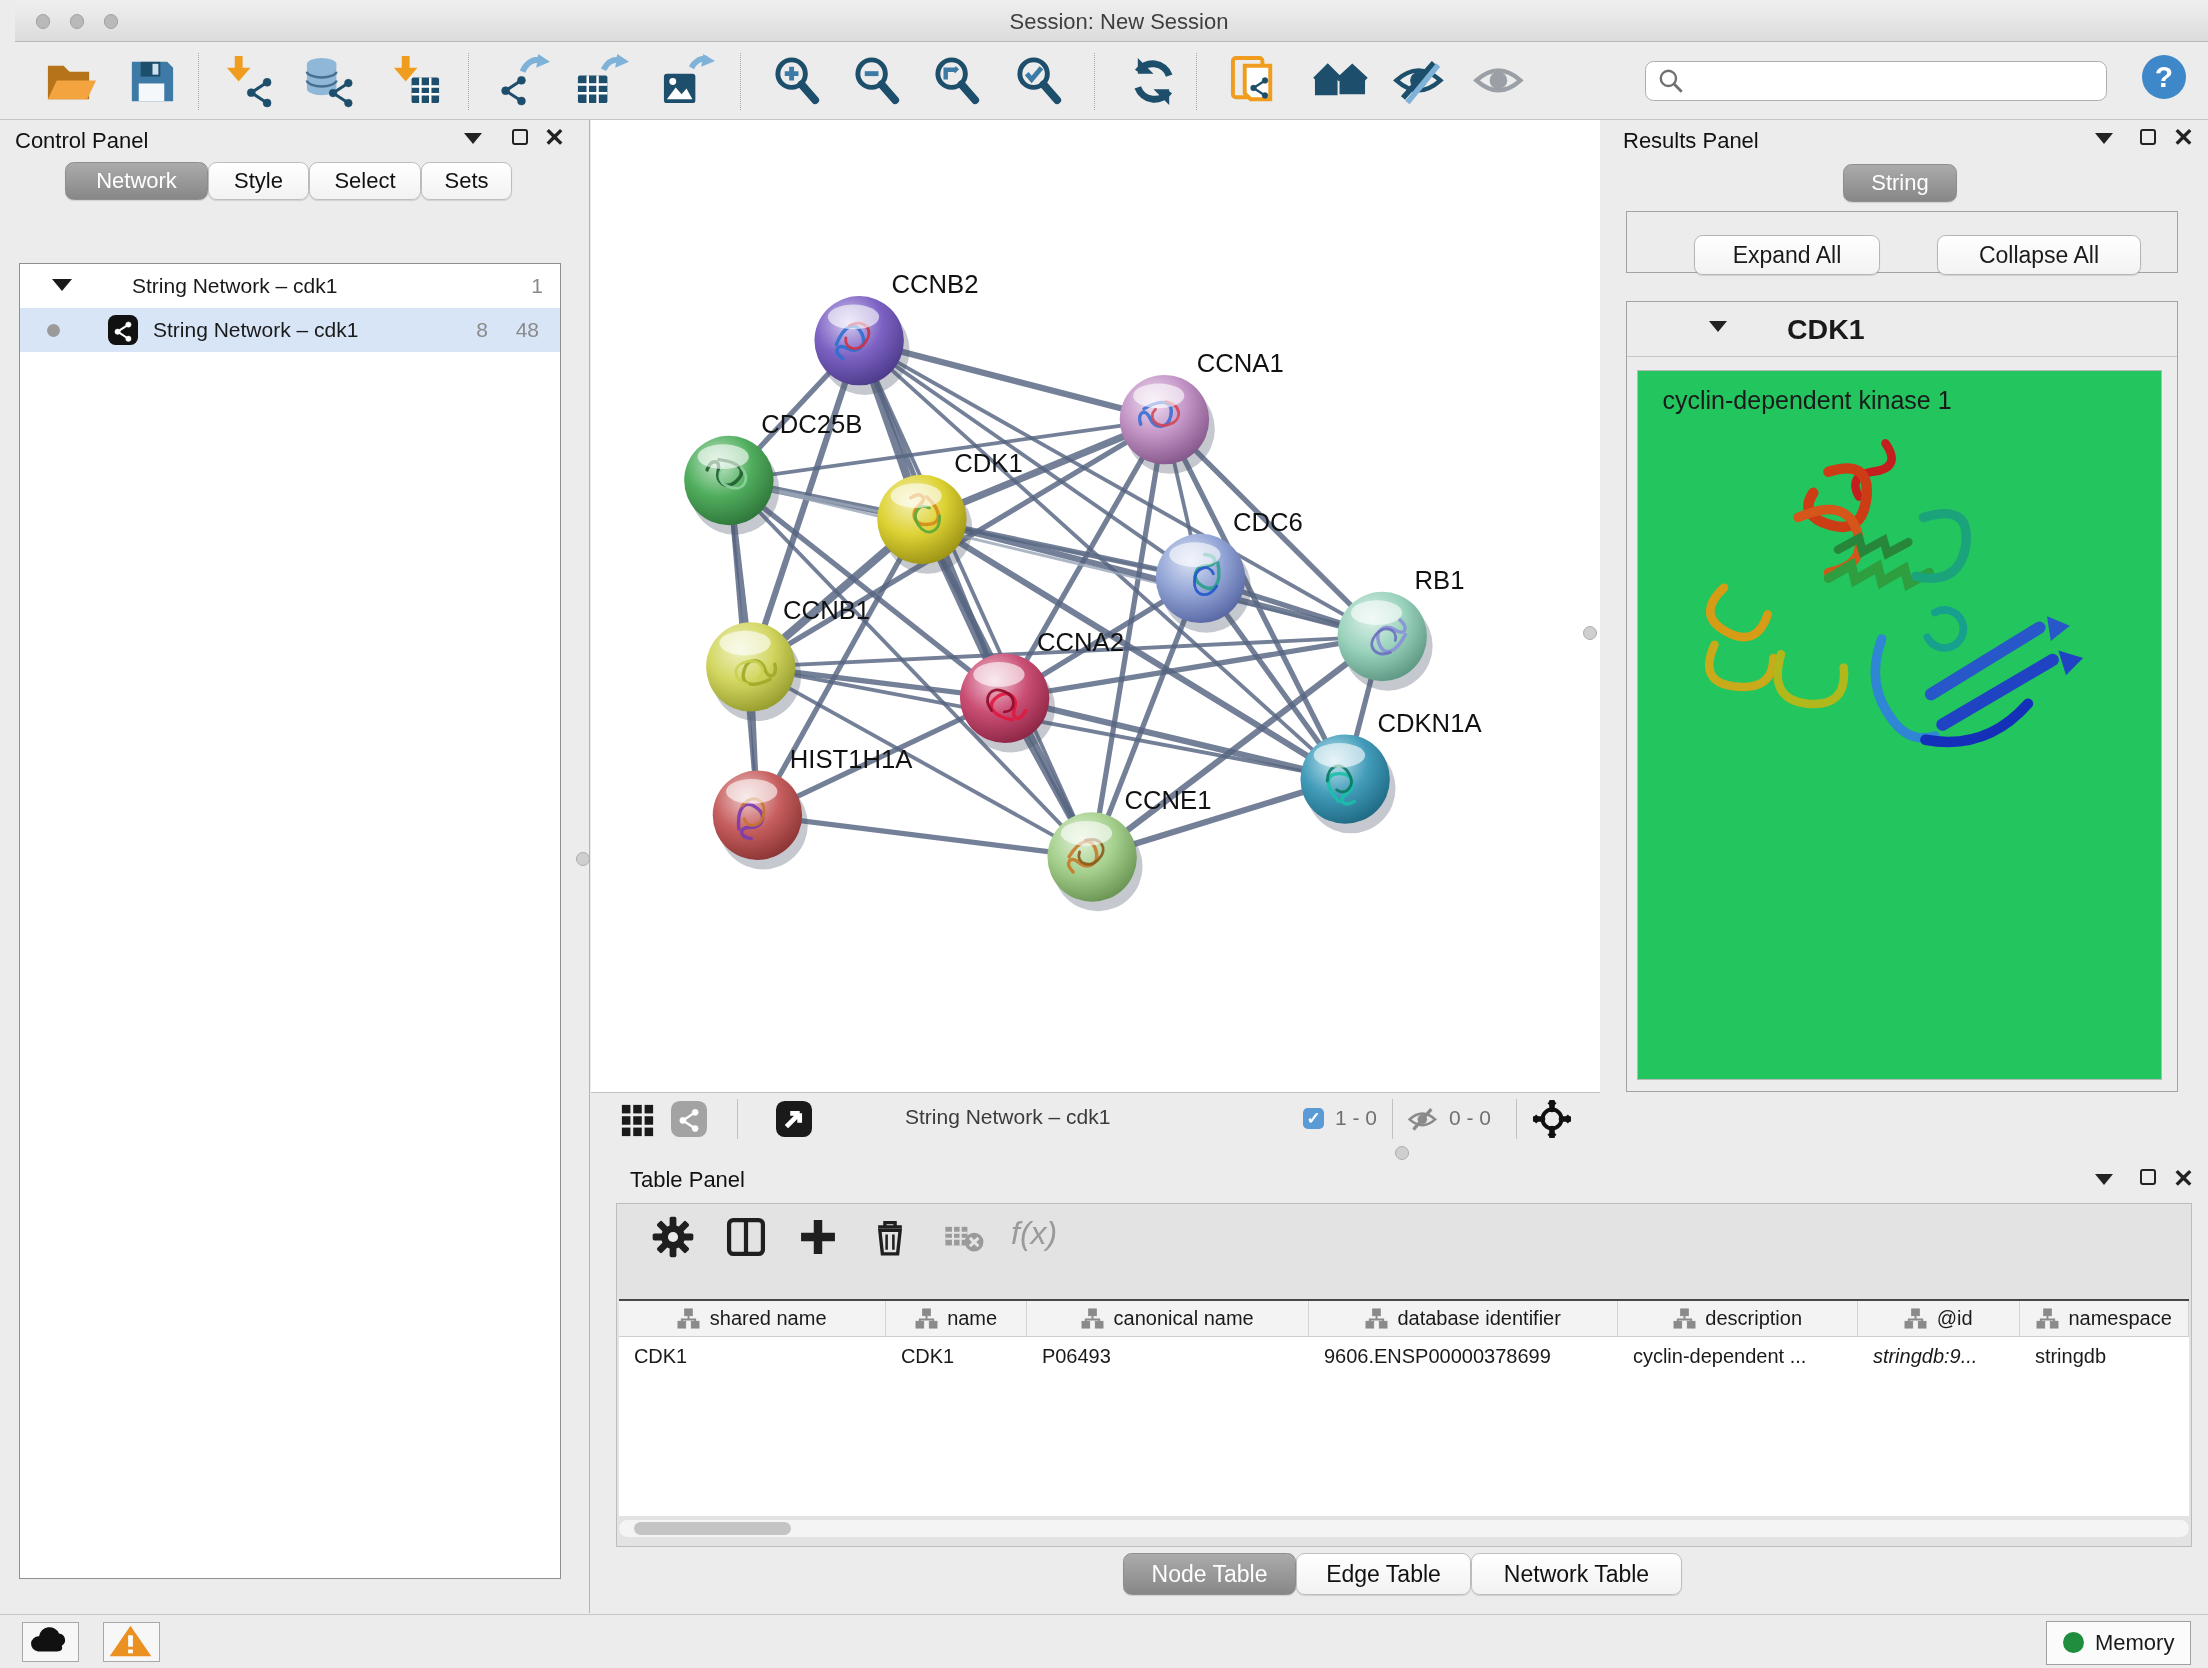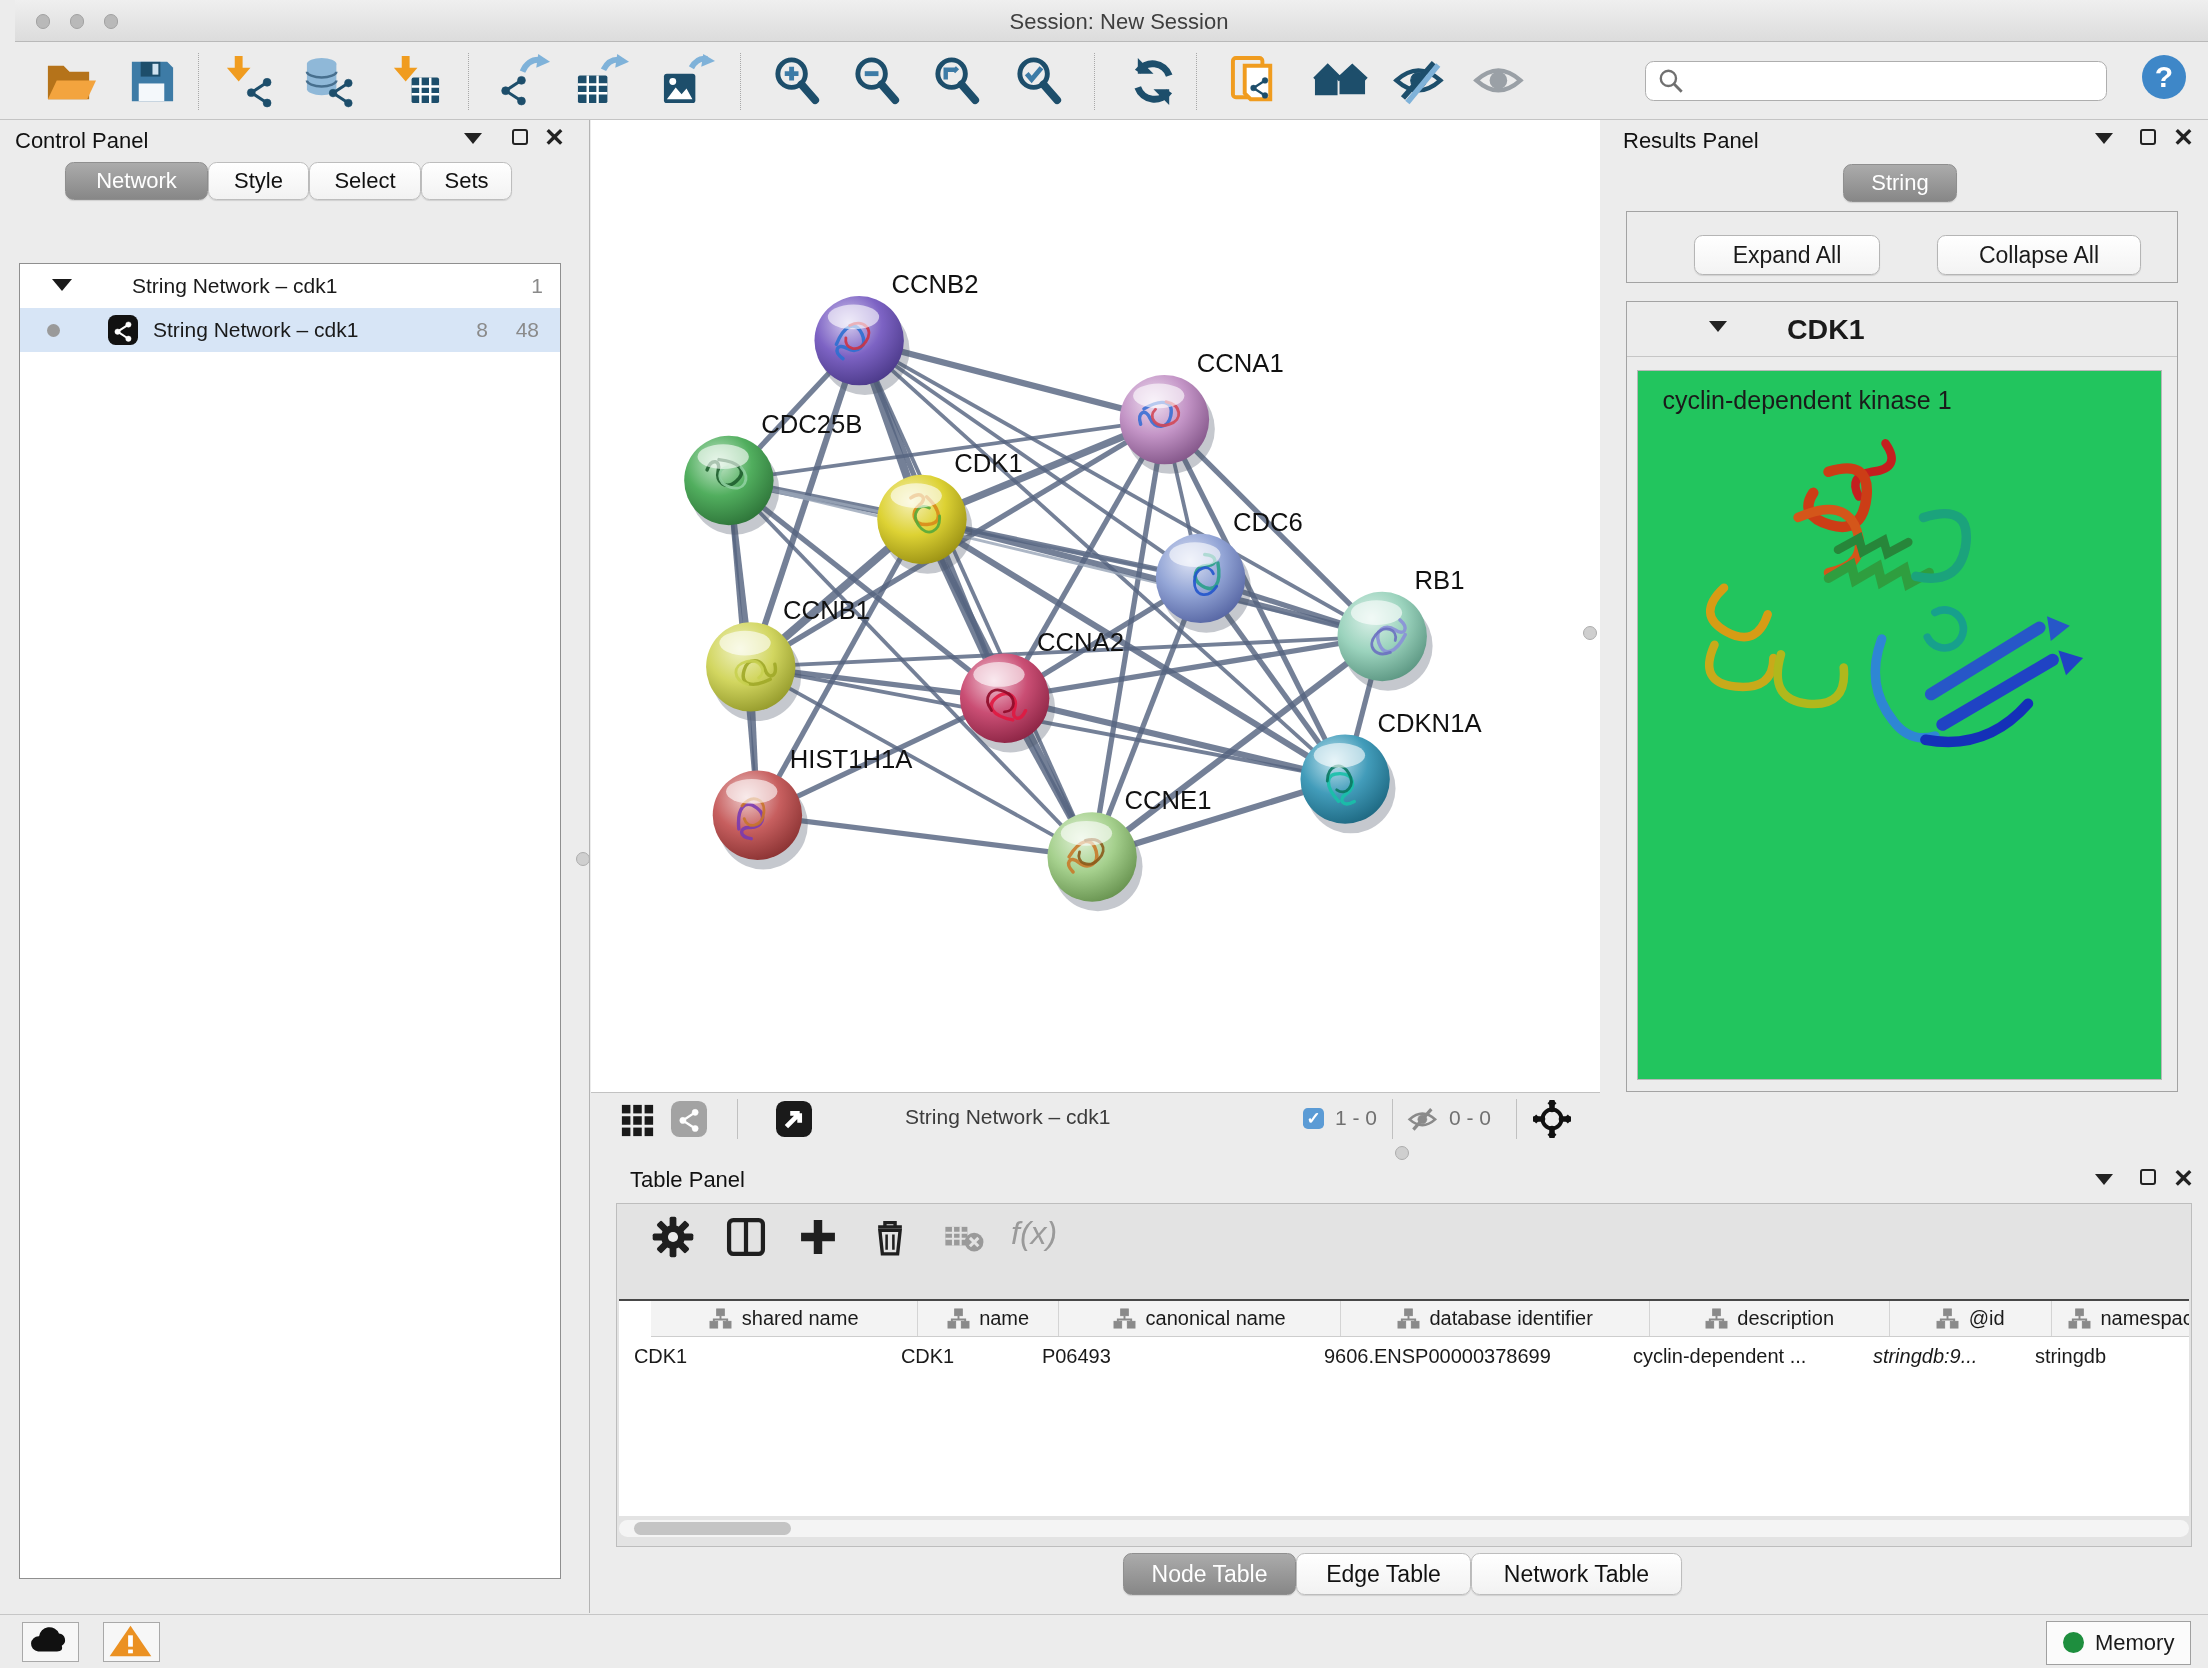--- a/index.html
+++ b/index.html
@@ -85,21 +85,21 @@
   .cl-row{position:absolute;left:34px;width:476px;}
   .cl-label{display:inline-block;width:177px;}
   .cl-link{color:#1616cc;text-decoration:underline;}
 
   
   #table-panel{position:absolute;left:591px;top:1157px;width:1618px;height:457px;}
   #tp-box{position:absolute;left:25px;top:46px;width:1576px;height:344px;background:#e3e3e3;border:1px solid #bdbdbd;}
   .tp-ic{position:absolute;top:11.4px;width:44px;height:44px;}
   #tbl{position:absolute;left:1.9px;top:95px;width:1570px;height:217px;background:#fff;
     border-top:2.9px solid #474747;overflow:hidden;}
-  #tbl-head{display:flex;height:36px;background:#f3f3f3;border-bottom:1px solid #cdcdcd;margin-left:32px;}
+  #tbl-head{display:flex;height:36px;background:#f3f3f3;border-bottom:1px solid #cdcdcd;}
   .th{display:flex;align-items:center;justify-content:center;gap:9.5px;font-size:20px;
     border-right:1px solid #d4d4d4;flex:none;overflow:hidden;white-space:nowrap;}
   #tbl-row{display:flex;height:40px;}
   .td{flex:none;font-size:20px;padding:7.6px 0 0 15px;overflow:hidden;white-space:nowrap;}
   #hscroll{position:absolute;left:1.9px;top:316px;width:1570px;height:17px;background:#f4f4f4;border-radius:8.6px;}
   #hscroll .thumb{position:absolute;left:15px;top:1.9px;width:157px;height:13.3px;background:#c4c4c4;border-radius:6.7px;}
   #tp-tabs{position:absolute;left:532px;top:396px;display:flex;}
 
   
   #statusbar{position:absolute;left:0;top:1614px;width:2208px;height:54px;background:#ececec;border-top:1px solid #c6c6c6;}
@@ -594,21 +594,21 @@
   <div class="splitter-dot" style="left:1583px;top:626px"></div>
 
   <div id="results-panel">
     <div style="position:relative;height:38px">
       <span class="panel-hdr-title abs" style="left:23px;top:7.6px">Results Panel</span>
       <div class="hdr-ic tri-down" style="left:495px"></div>
       <div class="hdr-ic float-box" style="left:540px"></div>
       <div class="hdr-ic close-x" style="left:573px">✕</div>
     </div>
     <div id="rp-tab" class="seg sel">String</div>
-    <div class="rp-box" style="top:91px;height:72px">
+    <div class="rp-box" style="top:91px;height:62px">
       <div class="btn abs" style="left:67px;top:23px;width:186px;height:40px">Expand All</div>
       <div class="btn abs" style="left:310px;top:23px;width:204px;height:40px">Collapse All</div>
     </div>
     <div class="rp-box" style="top:181px;height:791px">
       <div id="rp-entry-hdr">
         <div class="tri-down abs" style="left:82px;top:11.4px"></div>
         <span class="abs" style="left:160px;top:11.4px;font-size:28.5px;font-weight:bold">CDK1</span>
       </div>
       <div id="rp-inner">
         <span id="rp-desc">cyclin-dependent kinase 1</span>

